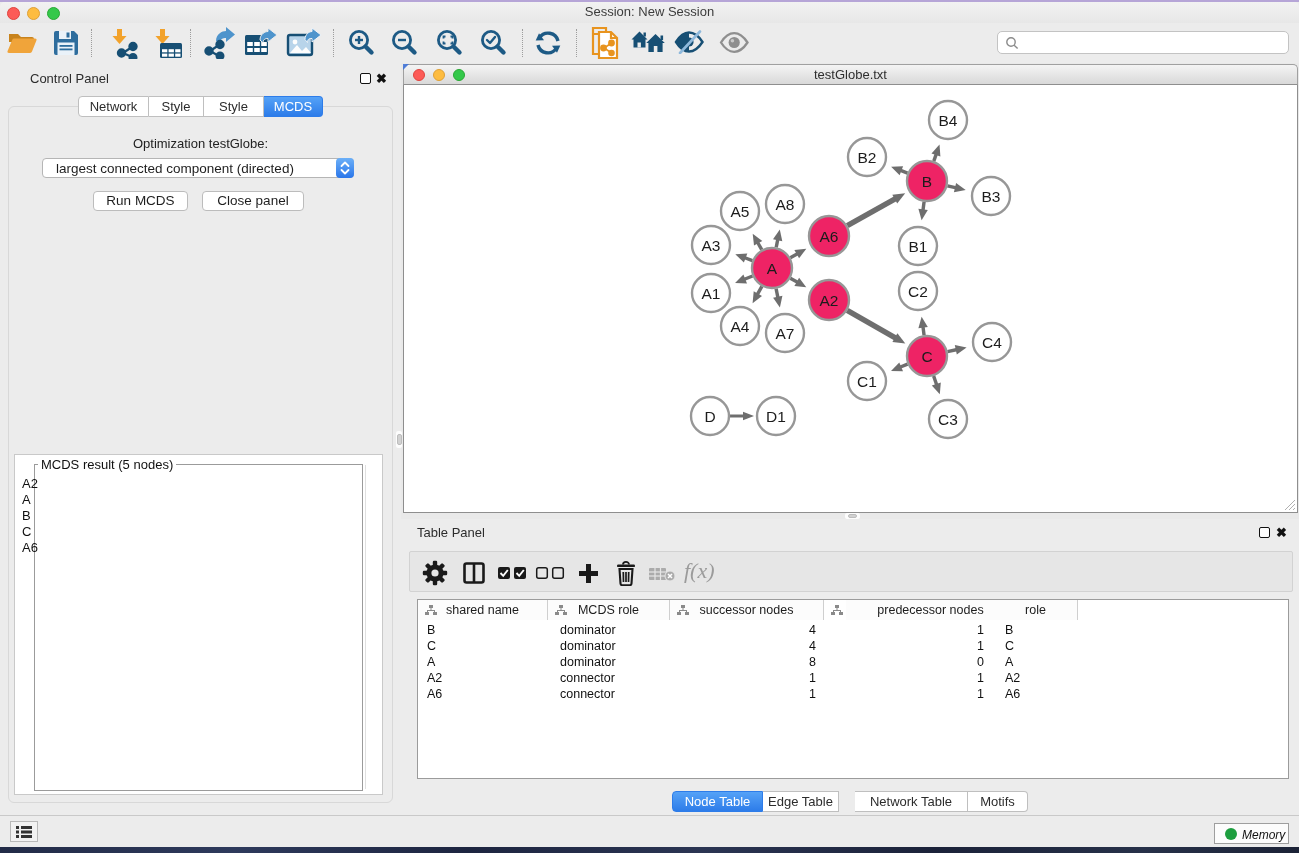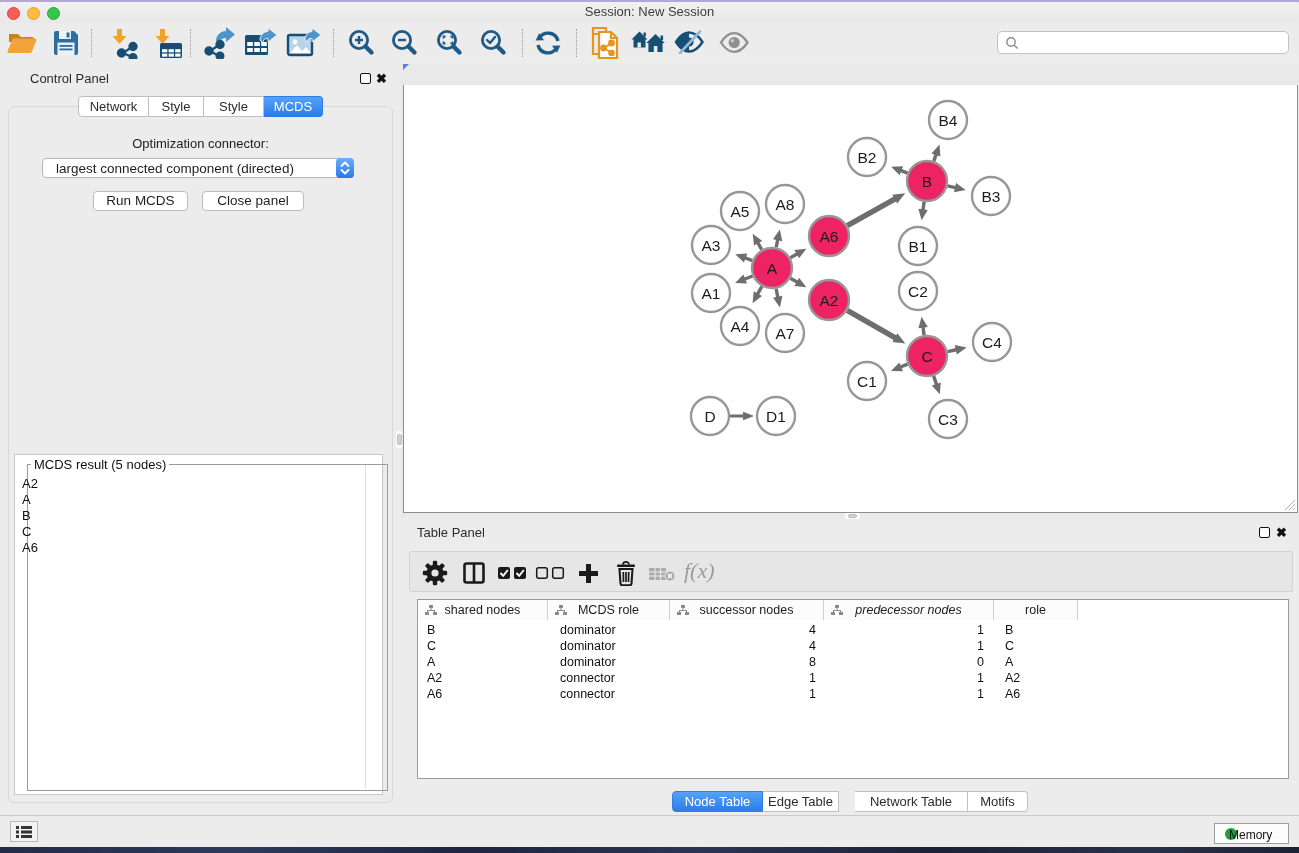--- a/index.html
+++ b/index.html
@@ -31,21 +31,21 @@
 #cpBox { left:8px; top:106px; width:385px; height:697px; border:1px solid #d8d8d8; border-radius:6px; background:#ececec; }
 #optLabel { left:0px; top:136px; width:401px; text-align:center; font-size:13px; color:#222; }
 #combo { left:42px; top:158px; width:312px; height:20px; background:#fff; border:1px solid #b5b5b5; border-radius:4px; }
 #combo .ctext { position:absolute; left:13px; top:2px; font-size:13.5px; color:#1e1e1e; }
 #combo .stepper { position:absolute; right:-1px; top:-1px; width:18px; height:20px; border-radius:4px;
   background:linear-gradient(#6cb0f8,#2a76ea); }
 .btn { position:absolute; height:20px; background:#fff; border:1px solid #bcbcbc; border-radius:4px;
   font-size:13.5px; color:#1e1e1e; text-align:center; line-height:18px; }
 
 #listOuter { left:14px; top:454px; width:369px; height:341px; background:#fff; border:1px solid #c9c9c9; }
-#groupBox { position:absolute; left:12px; top:9px; width:361px; height:327px; border:1px solid #9b9b9b;text-decoration:underline; }
+#groupBox { position:absolute; left:19px; top:9px; width:329px; height:327px; border:1px solid #9b9b9b;text-decoration:underline; }
 #groupTitle { position:absolute; left:3px; top:-8px; background:#fff; padding:0 3px; font-size:13px; color:#111; }
 #listScroll { position:absolute; right:16px; top:10px; bottom:5px; width:0; border-left:1px solid #e0e0e0; }
 .li { position:absolute; left:7px; font-size:13px; color:#111; }
 
 #mdi { left:401px; top:63px; width:898px; height:752px; background:#e9e9e9; }
 
 #gwin { left:403px; top:63px; width:895px; height:450px; }
 #gtitle { position:absolute; left:0; top:1px; width:895px; height:21px;
   background:linear-gradient(#f4f4f4,#d9d9d9); border:1px solid #a0a0a0; border-bottom:1px solid #8e8e8e;
   border-radius:5px 5px 0 0; }
@@ -239,21 +239,21 @@
 
 <div id="cpanel" class="abs"></div>
 <div id="cpTitle" class="abs">Control Panel</div>
 <div class="sqbtn" style="left:360px;top:73px;"></div>
 <div class="winbtn" style="left:376px;top:71px;font-weight:bold;">✖</div>
 <div id="cpBox" class="abs"></div>
 <div class="tab" style="left:78px;width:71px;border-radius:4px 0 0 4px;">Network</div>
 <div class="tab" style="left:149px;width:55px;border-left:none;">Style</div>
 <div class="tab" style="left:204px;width:60px;border-left:none;">Style</div>
 <div class="tab tabsel" style="left:264px;width:59px;border-left:none;border-radius:0 4px 4px 0;">MCDS</div>
-<div id="optLabel" class="abs">Optimization connector:</div>
+<div id="optLabel" class="abs">Optimization testGlobe:</div>
 <div id="combo" class="abs">
     <span class="ctext">largest connected component (directed)</span>
   <div class="stepper"><svg width="18" height="20" viewBox="0 0 18 20">
         <polyline points="5.5,8 9,4.5 12.5,8" fill="none" stroke="#fff" stroke-width="1.8" stroke-linecap="round" stroke-linejoin="round"></polyline>
         <polyline points="5.5,12 9,15.5 12.5,12" fill="none" stroke="#fff" stroke-width="1.8" stroke-linecap="round" stroke-linejoin="round"></polyline>
       </svg></div>
 </div>
 <div class="btn" style="left:93px;top:191px;width:95px;">Run MCDS</div>
 <div class="btn" style="left:202px;top:191px;width:102px;">Close panel</div>
 <div id="listOuter" class="abs">
@@ -263,20 +263,26 @@
   <div id="listScroll"></div>
   <div class="li" style="top:21px;">A2</div>
   <div class="li" style="top:37px;">A</div>
   <div class="li" style="top:53px;">B</div>
   <div class="li" style="top:69px;">C</div>
   <div class="li" style="top:85px;">A6</div>
 </div>
 
 <div id="mdi" class="abs"></div>
 <div id="gwin" class="abs">
+  <div id="gtitle">
+      <div class="title">testGlobe.txt</div>
+    <div class="tl" style="left:9px;top:4px;width:12px;height:12px;background:#fc5b57;border:1px solid #e0443e;"></div>
+    <div class="tl" style="left:29px;top:4px;width:12px;height:12px;background:#fdbc40;border:1px solid #dfa036;"></div>
+    <div class="tl" style="left:49px;top:4px;width:12px;height:12px;background:#34c84a;border:1px solid #2aa835;"></div>
+  </div>
   <div id="gcanvas">
   <svg width="893" height="426" viewBox="0 0 893 426" style="font-family:'Liberation Sans',sans-serif;">
 <line x1="357.7" y1="164.7" x2="353.4" y2="157.0" stroke="#6e6e6e" stroke-width="3.4"></line>
 <polygon points="348.7,148.7 358.3,155.9 350.0,160.6" fill="#6e6e6e"></polygon>
 <line x1="372.2" y1="162.4" x2="373.9" y2="153.8" stroke="#6e6e6e" stroke-width="3.4"></line>
 <polygon points="375.8,144.5 378.3,156.2 369.0,154.3" fill="#6e6e6e"></polygon>
 <line x1="348.4" y1="175.6" x2="340.2" y2="172.5" stroke="#6e6e6e" stroke-width="3.4"></line>
 <polygon points="331.3,169.2 343.3,168.6 339.9,177.5" fill="#6e6e6e"></polygon>
 <line x1="348.6" y1="191.0" x2="339.8" y2="194.5" stroke="#6e6e6e" stroke-width="3.4"></line>
 <polygon points="331.1,198.1 339.4,189.6 343.0,198.4" fill="#6e6e6e"></polygon>
@@ -424,24 +430,24 @@
         <line x1="12.5" y1="2" x2="12.5" y2="14"></line>
       </g>
 <circle cx="22" cy="10" r="5" fill="#ababab" stroke="#e6e6e6" stroke-width="1"></circle>
 <path d="M20 8 l4 4 M24 8 l-4 4" stroke="#fff" stroke-width="1.5"></path>
 </svg>
 
 <div class="abs" style="left:274px;top:6px;font-family:'Liberation Serif',serif;font-style:italic;font-size:22px;color:#9b9b9b;">f(x)</div>
 
 </div>
 <div id="ttable" class="abs">
-<div class="hcell" style="left:0;width:130px;">shared nodes</div>
+<div class="hcell" style="left:0;width:130px;">shared name</div>
 <div class="hcell" style="left:130px;width:122px;">MCDS role</div>
 <div class="hcell" style="left:252px;width:154px;">successor nodes</div>
-<div class="hcell" style="left:406px;width:170px;font-style:italic;">predecessor nodes</div>
+<div class="hcell" style="left:428px;width:170px;">predecessor nodes</div>
 <div class="hcell" style="left:576px;width:84px;border-right:1px solid #cfcfcf;">role</div>
 <svg class="abs hico" style="left:7px;top:5px;" width="12" height="11" viewBox="0 0 12 11">
       <g fill="#8a8a8a">
         <rect x="4" y="0" width="4" height="3"></rect>
         <rect x="0" y="7" width="4" height="3"></rect>
         <rect x="8" y="7" width="4" height="3"></rect>
         <path d="M5.5 3 h1 v2 h3.5 v2 h-1 v-1 h-6 v1 h-1 v-2 h3.5 z"></path>
       </g>
     </svg>
 <svg class="abs hico" style="left:137px;top:5px;" width="12" height="11" viewBox="0 0 12 11">
@@ -508,21 +514,21 @@
         <rect x="5" y="8.5" width="3" height="3"></rect>
         <rect x="5" y="13" width="3" height="3"></rect>
         <rect x="10" y="4" width="11" height="3"></rect>
         <rect x="10" y="8.5" width="11" height="3"></rect>
         <rect x="10" y="13" width="11" height="3"></rect>
       </g>
     </svg>
 </div>
 <div id="memBtn" class="abs">
     <span style="position:absolute;left:10px;top:4px;width:12px;height:12px;border-radius:50%;background:#1d9e3f;"></span>
-    <span style="position:absolute;left:14px;top:4px;">Memory</span>
+    <span style="position:absolute;left:27px;top:4px;font-style:italic;">Memory</span>
   </div>
 <div class="abs" style="left:396px;top:431px;width:6px;height:17px;background:#fdfdfd;border-radius:2px;"></div>
 <div class="abs" style="left:397px;top:434px;width:5px;height:11px;background:#d2d2d2;border:1px solid #bdbdbd;border-radius:2px;"></div>
 <div class="abs" style="left:845px;top:513px;width:15px;height:6px;background:#fdfdfd;border-radius:2px;"></div>
 <div class="abs" style="left:848px;top:514px;width:9px;height:4px;background:#d2d2d2;border:1px solid #bdbdbd;border-radius:2px;"></div>
 <svg class="abs" style="left:403px;top:64px;" width="8" height="8" viewBox="0 0 8 8">
     <path d="M0 0 h8 L0 8 z" fill="none"></path>
     <path d="M0 0 h6 L0 6 z" fill="#3a6fd8" opacity="0.85"></path>
   </svg>
 <div id="wall" class="abs"></div>

